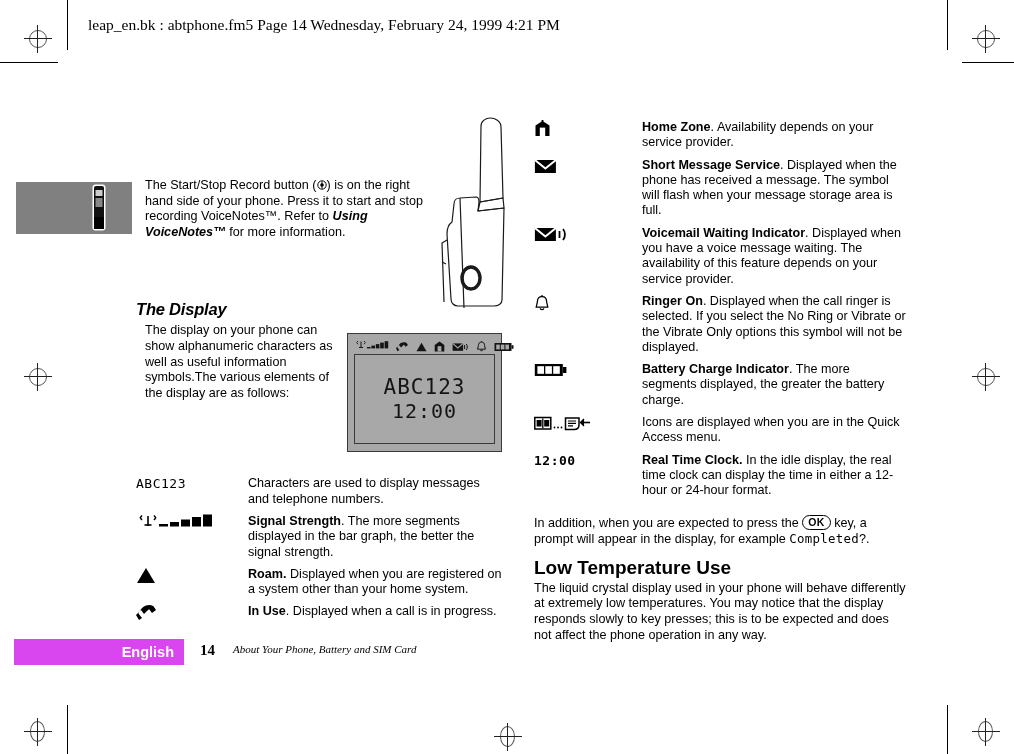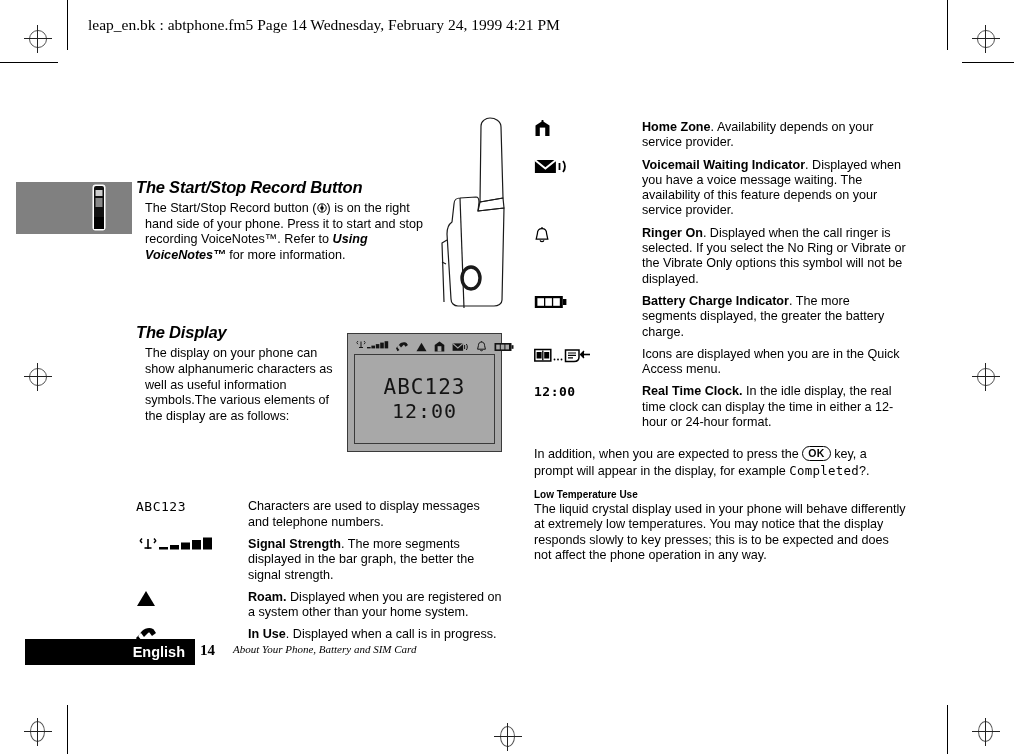--- a/index.html
+++ b/index.html
@@ -77,21 +77,21 @@
   }
 
   h2.head {
     font-size: 16.5px;
     font-weight: bold;
     font-style: italic;
     margin: 0 0 4px 0;
     letter-spacing: -0.2px;
   }
   h3.subhead {
-    font-size: 10px;
+    font-size: 19px;
     font-weight: bold;
     margin: 9px 0 2px 0;
   }
   p.body {
     font-size: 12.6px;
     line-height: 15.6px;
     margin: 0;
   }
   .indent { padding-left: 9px; }
   .bi { font-weight: bold; font-style: italic; }
@@ -200,30 +200,29 @@
     letter-spacing: 0.4px;
   }
 
   
   .footer-bar {
     position: absolute;
     left: 14px;
     top: 639px;
     width: 170px;
     height: 26px;
-    background: #000000;
+    background: #d946ef;
     color: #fff;
     display: flex;
     align-items: center;
     justify-content: flex-end;
     padding-right: 10px;
     box-sizing: border-box;
     font-size: 14.5px;
     font-weight: bold;
-    margin-left: 11px;
   }
   .footer-page {
     position: absolute;
     left: 200px;
     top: 642px;
     font-size: 15px;
     font-weight: bold;
     font-family: "Liberation Serif", serif;
   }
   .footer-title {
@@ -308,21 +307,20 @@
       <path d="M23 128 L18 131 L20 190"></path>
       <path d="M18 150 L22 152"></path>
       <ellipse cx="47" cy="166" rx="9" ry="11" stroke-width="3.4"></ellipse>
     </g>
   </svg>
 </div>
 
 <div class="col-left">
 
   <div style="margin-top:78px;">
-    <h2 class="head">The Start/Stop Record Button</h2>
     <p class="body indent" style="width:278px;">
       <span>The Start/Stop Record button (</span><span><svg width="10" height="10" viewBox="0 0 10 10" style="display:inline-block;vertical-align:-1px;">
             <circle cx="5" cy="5" r="4.2" fill="none" stroke="#000" stroke-width="1"></circle>
             <path d="M5 1.4 L5 8.6" stroke="#000" stroke-width="1"></path>
             <circle cx="5" cy="5" r="1.8" fill="#000"></circle>
           </svg></span><span>) is on the right hand side of your phone. Press it to start and stop recording VoiceNotes™. Refer to </span><span class="bi">Using VoiceNotes™</span><span> for more information.</span>
     </p>
   </div>
 
   <div style="margin-top:60px;">
@@ -469,20 +467,33 @@
               <rect x="5.8" y="7.6" width="5.4" height="8.4" fill="#ffffff"></rect>
               <rect x="7.6" y="0" width="1.8" height="2.4" fill="#000"></rect>
             </svg>
           </span>
         </td>
         <td class="desc">
           <b>Home Zone</b><span>. Availability depends on your service provider.</span>
         </td>
       </tr>
 
+      <tr>
+        <td class="sym">
+          <span>
+            <svg width="24" height="17" viewBox="0 0 24 17">
+              <rect x="0.9" y="2" width="21" height="13" fill="#000"></rect>
+              <path d="M0.9 2 L11.4 10.5 L21.9 2" fill="none" stroke="#ffffff" stroke-width="2.1"></path>
+            </svg>
+          </span>
+        </td>
+        <td class="desc">
+          <b>Short Message Service</b><span>. Displayed when the phone has received a message. The symbol will flash when your message storage area is full.</span>
+        </td>
+      </tr>
 
       <tr>
         <td class="sym">
           <span>
             <svg width="36" height="17" viewBox="0 0 36 17">
               <rect x="0.9" y="2" width="21" height="13" fill="#000"></rect>
               <path d="M0.9 2 L11.4 10.5 L21.9 2" fill="none" stroke="#ffffff" stroke-width="2.1"></path>
               <path d="M25.5 5 L25.5 12" stroke="#000" stroke-width="1.8"></path>
               <path d="M29 3 C31.6 6 31.6 11 29 14" fill="none" stroke="#000" stroke-width="1.8"></path>
             </svg>

